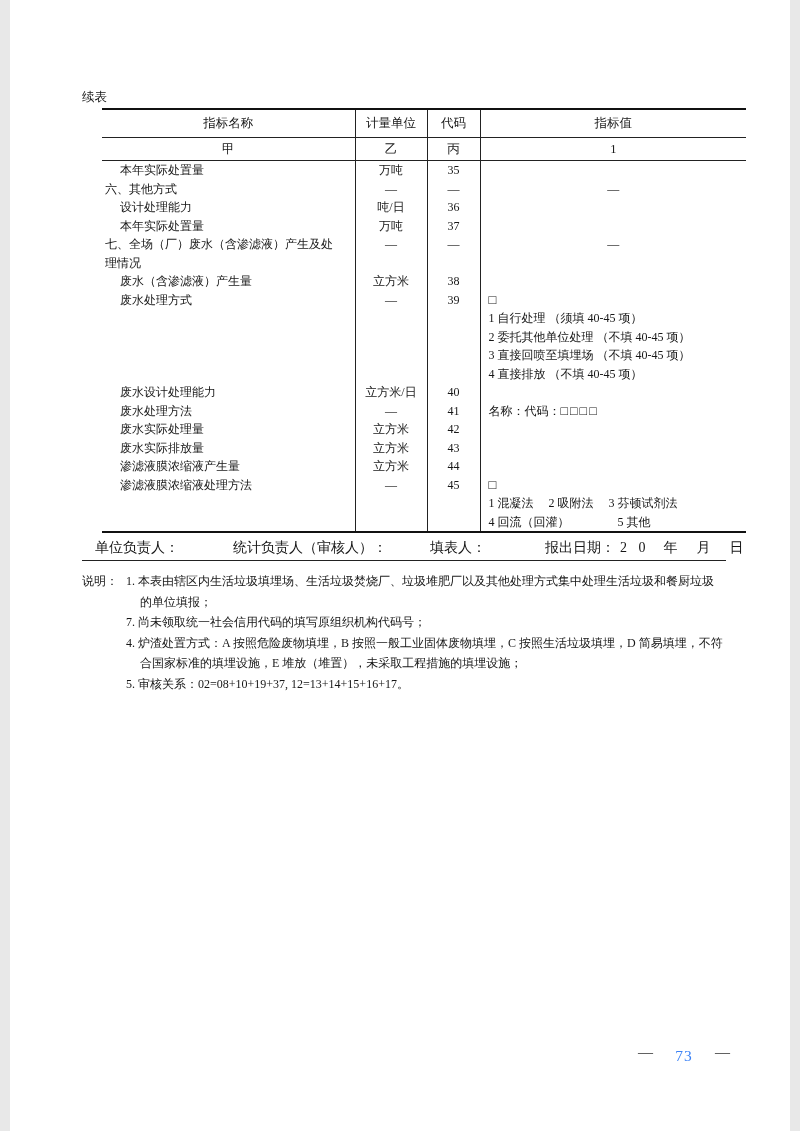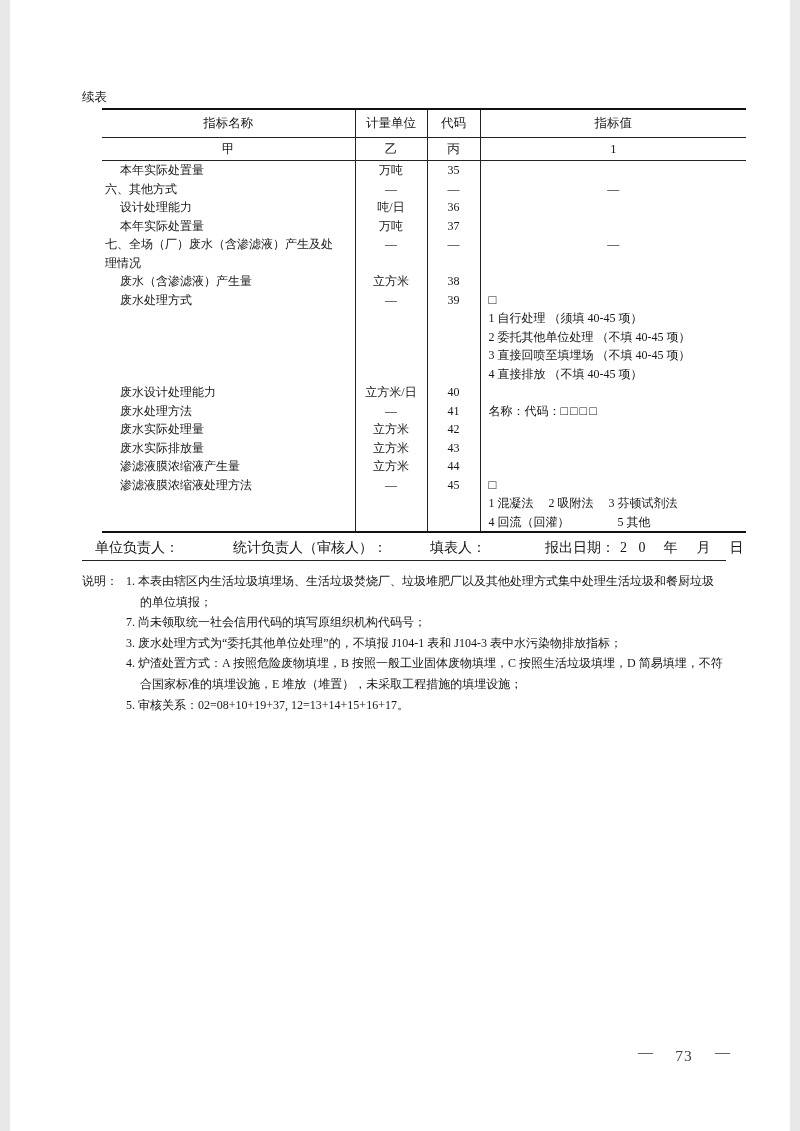--- a/index.html
+++ b/index.html
@@ -45,21 +45,21 @@
   .notes .nl.num { padding-left:44px; }
   .notes .nl.cont { padding-left:58px; }
   .notes .nl.first { padding-left:0; }
   .notes .note-label { display:inline-block; width:44px; }
 
   .pageno {
     position:absolute; left:628px; top:1042px; width:92px; height:20px;
     display:flex; align-items:center; justify-content:space-between;
     font-size:15px; color:#2a2a2a;
   }
-  .pageno .num { font-size:15.5px; letter-spacing:1px; color:#404040;margin-top:8px; }
+  .pageno .num { font-size:15.5px; letter-spacing:1px; color:#3b82f6;margin-top:8px; }
 </style>
 </head>
 <body>
 
 <div class="page">
 
   <div class="cont-label">续表</div>
 
   <table class="form">
     <colgroup>
@@ -181,21 +181,20 @@
     <span class="sig-unit">单位负责人：</span>
     <span class="sig-stat">统计负责人（审核人）：</span>
     <span class="sig-filler">填表人：</span>
     <span class="sig-date"><i>报出日期：</i><i class="d1">2 0</i><i class="d2">年</i><i class="d3">月</i><i class="d4">日</i></span>
   </div>
 
   <div class="notes">
     <div class="nl first"><span class="note-label">说明：</span><span>1. 本表由辖区内生活垃圾填埋场、生活垃圾焚烧厂、垃圾堆肥厂以及其他处理方式集中处理生活垃圾和餐厨垃圾</span></div>
     <div class="nl cont">的单位填报；</div>
     <div class="nl num">7. 尚未领取统一社会信用代码的填写原组织机构代码号；</div>
-    <div class="nl num">3. 废水处理方式为“委托其他单位处理”的，不填报 J104-1 表和 J104-3 表中水污染物排放指标；</div>
     <div class="nl num">4. 炉渣处置方式：A 按照危险废物填埋，B 按照一般工业固体废物填埋，C 按照生活垃圾填埋，D 简易填埋，不符</div>
     <div class="nl cont">合国家标准的填埋设施，E 堆放（堆置），未采取工程措施的填埋设施；</div>
     <div class="nl num">5. 审核关系：02=08+10+19+37, 12=13+14+15+16+17。</div>
   </div>
 
   <div class="pageno">
     <span>—</span>
     <span class="num">73</span>
     <span>—</span>
   </div>

